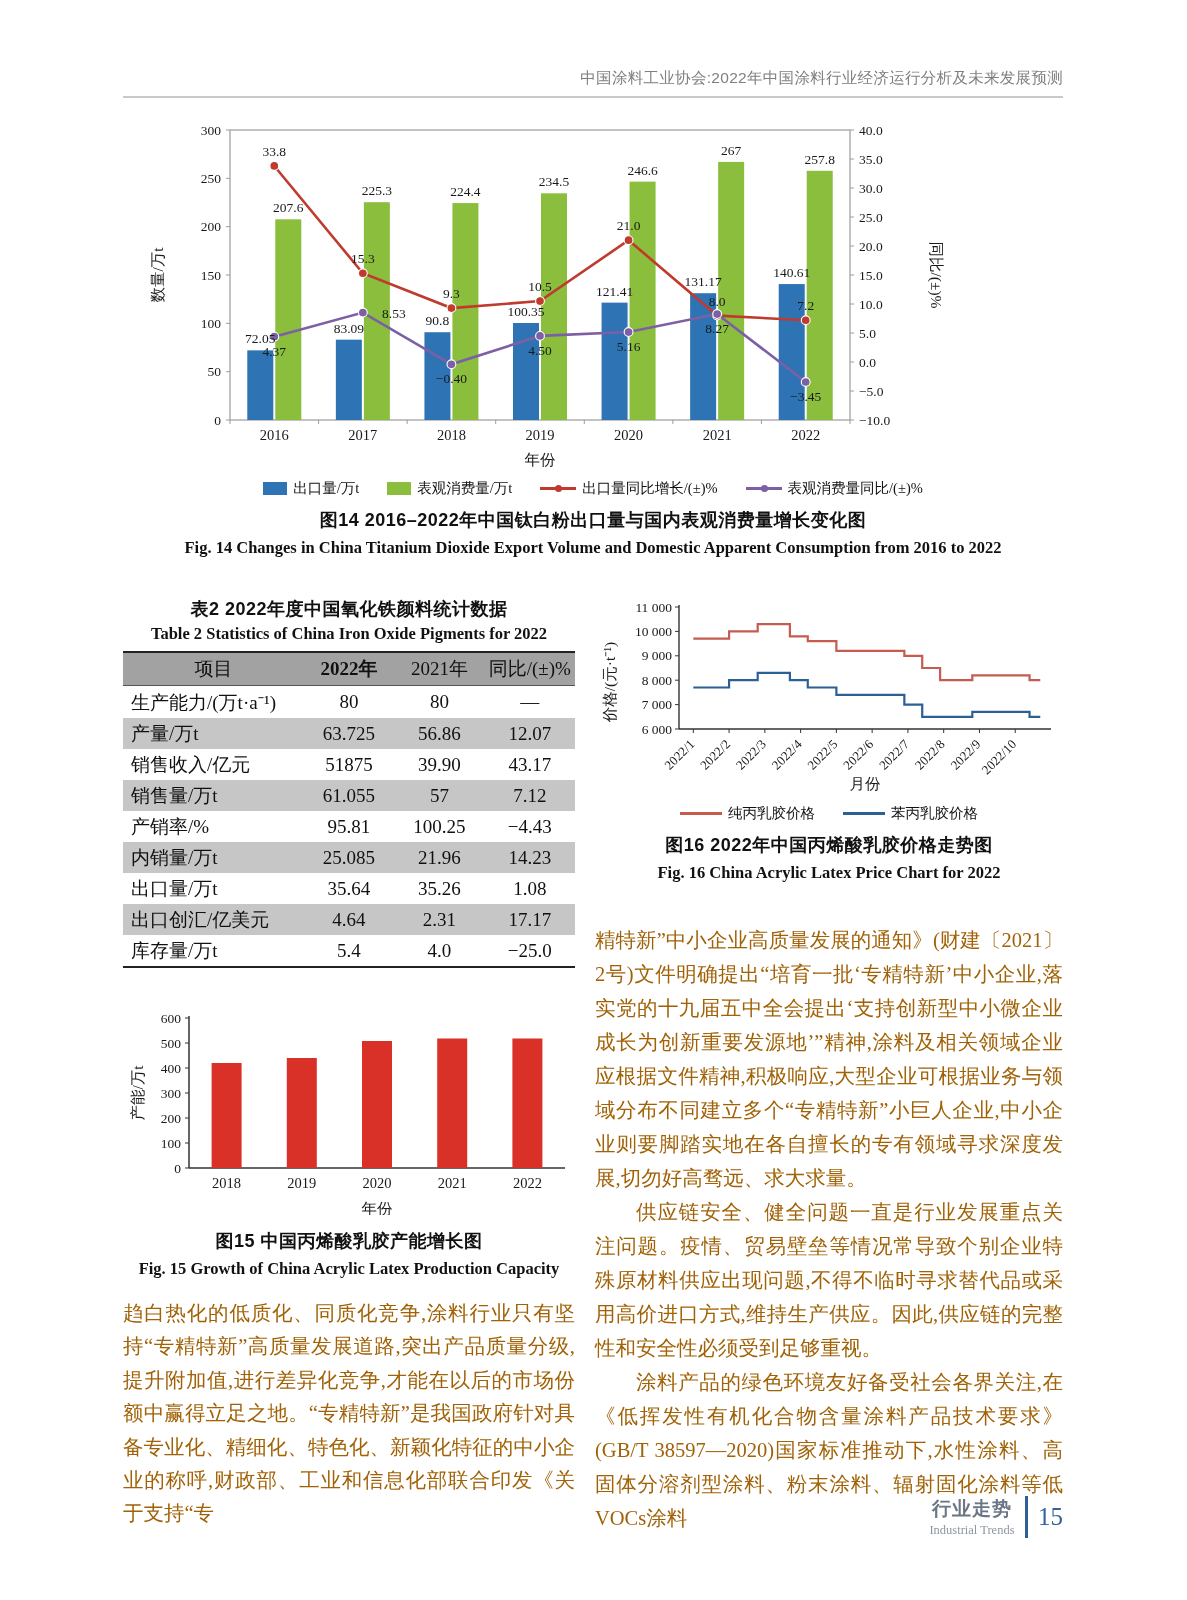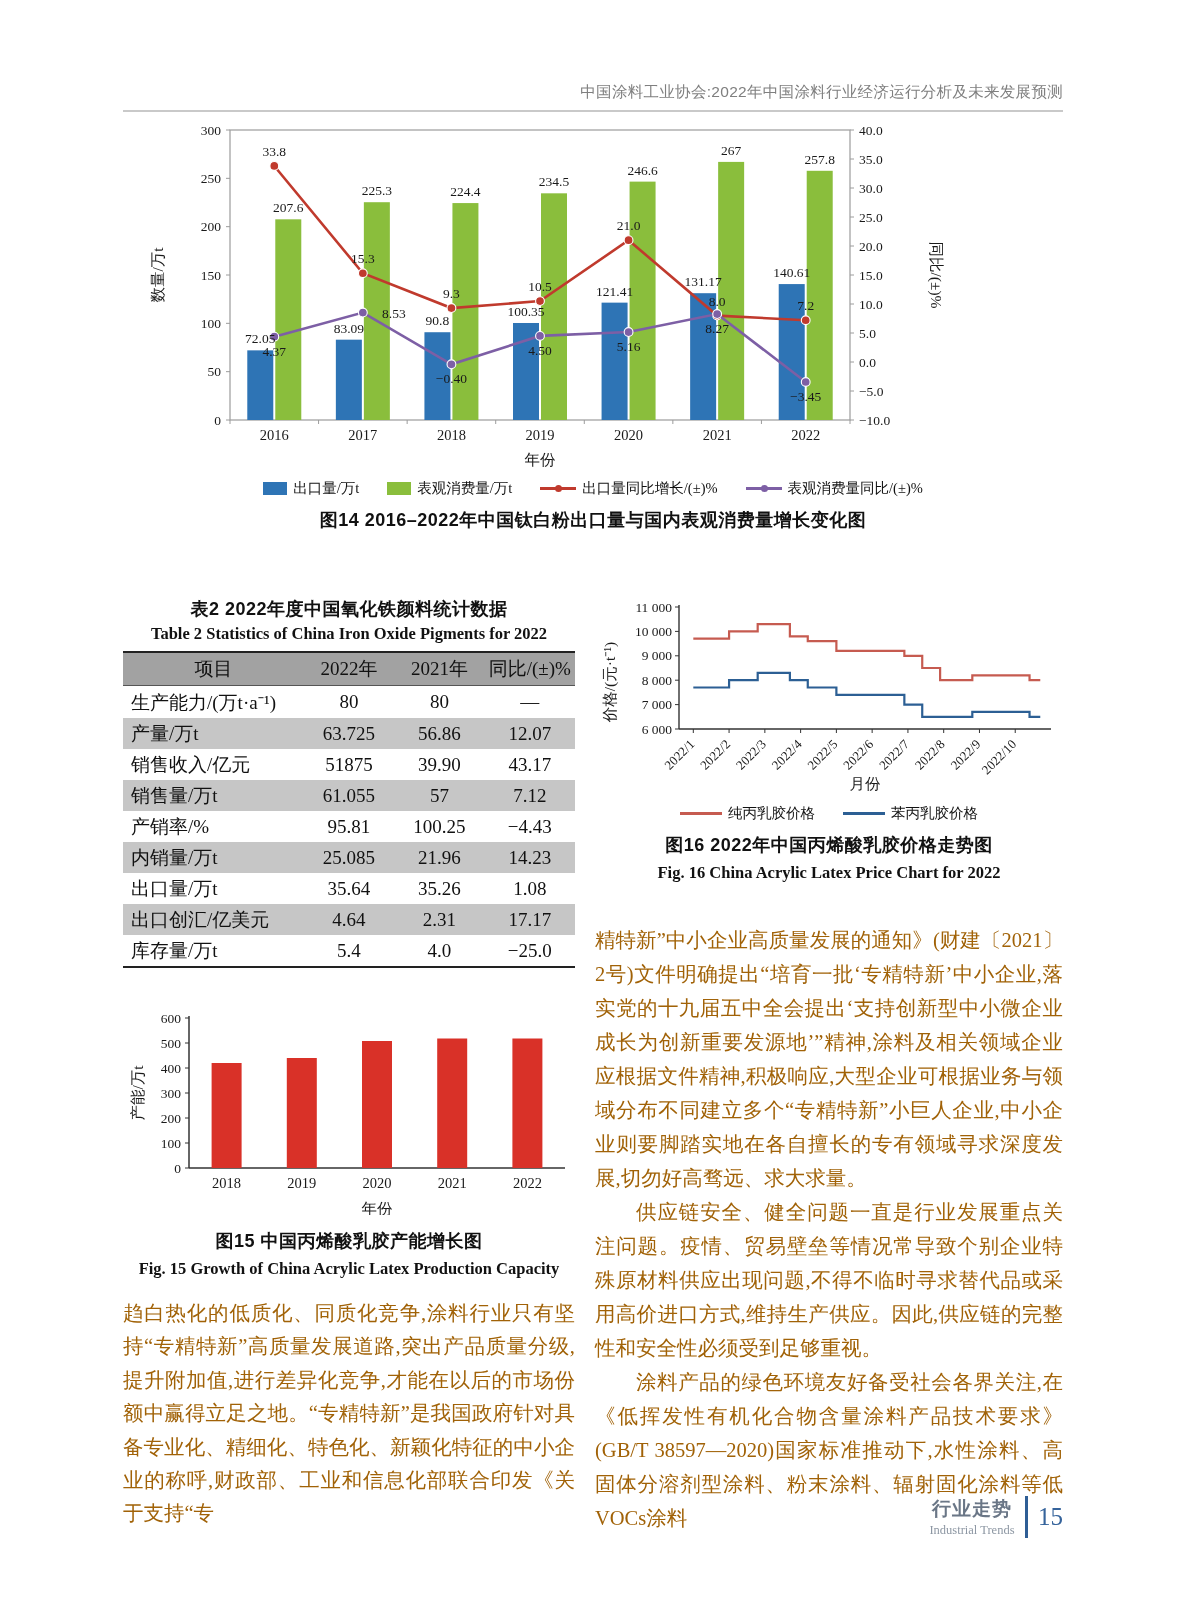--- a/index.html
+++ b/index.html
@@ -1,19 +1,19 @@
 <!DOCTYPE html>
 <html><head>
 <meta charset="utf-8">
 <style>
   html,body{margin:0;padding:0;background:#e8e8e8;}
   .page{position:relative;width:1187px;height:1600px;background:#ffffff;margin:0 auto;overflow:hidden;
         font-family:"Liberation Serif","DejaVu Serif",serif;color:#111;}
   
-  .page-header{position:absolute;top:82px;left:123px;width:940px;}
+  .page-header{position:absolute;top:68px;left:123px;width:940px;}
   .header-title{text-align:right;font:15.5px "Liberation Sans","DejaVu Sans",sans-serif;color:#7f7f7f;letter-spacing:.3px;}
   .header-rule{margin-top:7px;height:1.5px;background:#c9c9c9;}
   
   .fig14{position:absolute;top:118px;left:123px;width:940px;}
   
   .col-left{position:absolute;top:597px;left:123px;width:452px;}
   .col-right{position:absolute;top:597px;left:595px;width:468px;}
   
   .cap-zh{font:700 18px "Liberation Sans","DejaVu Sans",sans-serif;text-align:center;margin-top:10px;letter-spacing:.5px;}
   .cap-en{font:700 16.5px "Liberation Serif",serif;text-align:center;margin-top:3px;line-height:25px;}
@@ -205,30 +205,31 @@
         </span>
         <span class="item">
           <span style="position: relative; display: inline-block; width: 36px; height: 9px;">
             <span style="position: absolute; left: 0px; right: 0px; top: 3px; height: 2.5px; background: rgb(125, 95, 165);"></span>
             <span style="position: absolute; left: 15px; top: 1px; width: 7px; height: 7px; border-radius: 50%; background: rgb(125, 95, 165);"></span>
           </span>
           <span>表观消费量同比/(±)%</span>
         </span>
       </div>
     <div class="cap-zh">图14  2016–2022年中国钛白粉出口量与国内表观消费量增长变化图</div>
+    <div class="cap-en">Fig. 14  Changes in China Titanium Dioxide Export Volume and Domestic Apparent Consumption from 2016 to 2022</div>
   </section>
 
   <section class="col-left">
     <div class="tbl-title-zh">表2  2022年度中国氧化铁颜料统计数据</div>
     <div class="tbl-title-en">Table 2  Statistics of China Iron Oxide Pigments for 2022</div>
     <table id="table2">
         <thead>
           <tr>
             <th style="width: 40%;">项目</th>
-            <th style="width: 20%;">2022年</th>
+            <th style="width: 20%; font-weight: bold;">2022年</th>
             <th style="width: 20%;">2021年</th>
             <th style="width: 20%;">同比/(±)%</th>
           </tr>
         </thead>
         <tbody>
           <tr>
             <td class="c0">生产能力/(万t·a⁻¹)</td>
             <td>80</td>
             <td>80</td>
             <td>—</td>

